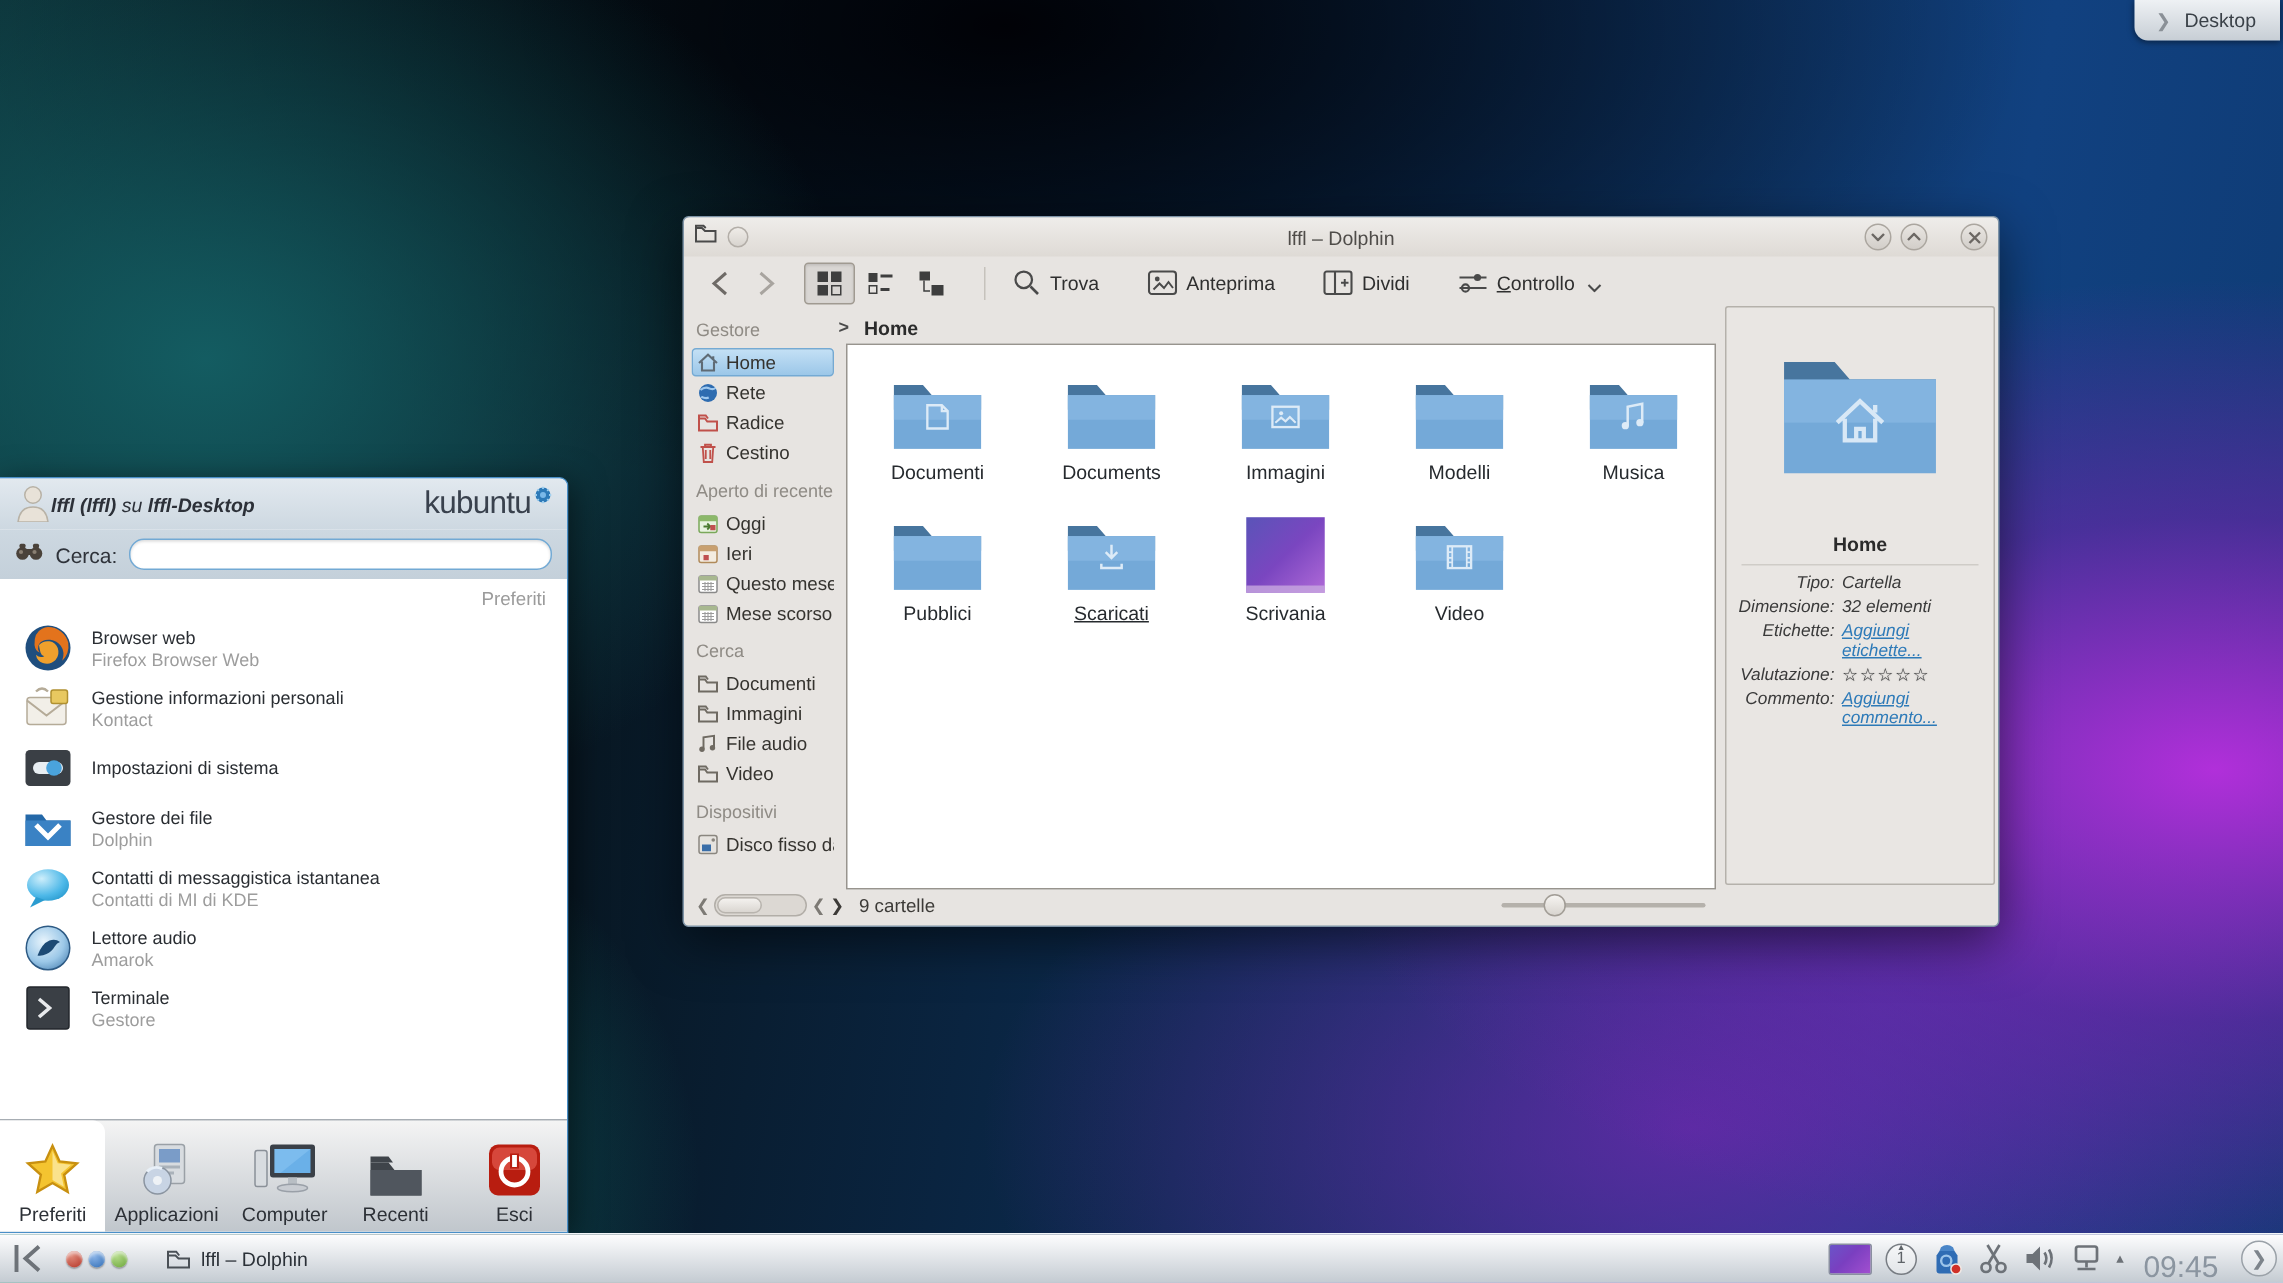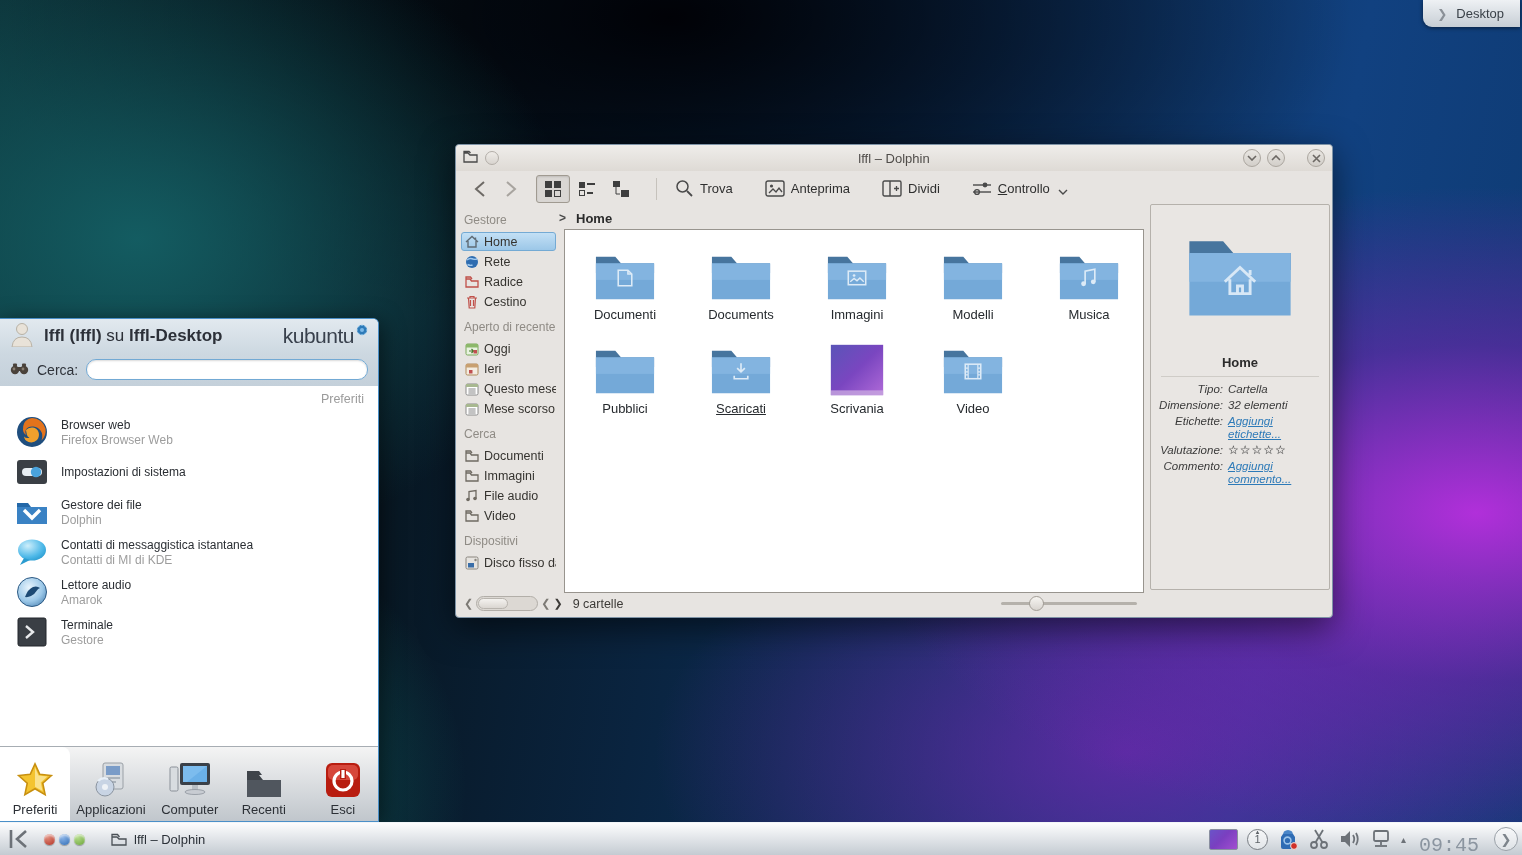--- a/index.html
+++ b/index.html
@@ -88,21 +88,21 @@
   .zoom-slider { position:absolute; right:195px; width:136px; height:20px; display:flex; align-items:center; }
   .z-track { width:100%; height:3px; background:#b5b1ab; border-radius:2px; }
   .z-handle { position:absolute; left:28px; width:15px; height:15px; border-radius:50%;
     background:linear-gradient(#f6f4f1,#d8d4cf); border:1px solid #a29d96; }
 
   
   .kickoff { position:absolute; left:0; top:318px; width:379px; height:504px;
     border:1px solid #4a8fc8; border-left:none; border-radius:0 6px 0 0; overflow:hidden;
     box-shadow:2px 4px 22px rgba(0,0,0,0.55); background:#fff; }
   .k-head { height:34px; background:linear-gradient(#e2e9ef,#cdd8e1); display:flex; align-items:center; padding:0 10px; }
-  .k-user { display:flex; align-items:center; gap:10px; font-size:17px; color:#2c3038; flex:1; }
+  .k-user { display:flex; align-items:center; font-size:13px; color:#2c3038; flex:1;font-style:italic; }
   .k-brand { display:flex; align-items:flex-start; gap:2px; font-size:21px; color:#39414d; letter-spacing:-0.5px; font-weight:500; }
   .k-search { height:33px; background:linear-gradient(#cdd8e1,#c4d0da); display:flex; align-items:center; padding:0 10px; gap:8px; }
   .k-search label { font-size:14px; color:#2f333a; }
   .k-input { flex:1; height:21px; border:1px solid #72a9d4; border-radius:10px; background:#fff;
     box-shadow:inset 0 1px 2px rgba(0,0,0,0.15); outline:none; padding:0 8px; font-size:12px; }
   .k-list { background:#fff; height:360px; padding-top:6px; }
   .k-cap { text-align:right; padding-right:14px; font-size:12.5px; color:#9b9b9b; margin-bottom:6px; }
   .k-item { display:flex; align-items:center; height:40px; padding-left:16px; gap:13px; }
   .k-icon { width:32px; height:32px; flex:0 0 32px; display:flex; align-items:center; justify-content:center; }
   .k-txt .t { font-size:12px; color:#2a2e33; line-height:16px; }
@@ -123,21 +123,21 @@
   .dot { width:11px; height:11px; border-radius:50%; box-shadow:inset 0 2px 2px rgba(255,255,255,0.6), 0 1px 1px rgba(0,0,0,0.3); }
   .task { display:flex; align-items:center; gap:7px; margin-left:16px; padding:3px 10px; font-size:13px; color:#2b3138; }
   .tray { display:flex; align-items:center; gap:9px; margin-left:auto; }
   .pager-thumb { width:29px; height:21px; border-radius:2px;
     background:linear-gradient(135deg,#6a54c8 0%,#7a3fc0 45%,#a24fd0 100%); border:1px solid #8a8fa0; }
   .notif { width:21px; height:21px; border-radius:50%; border:1.6px solid #787d83; color:#5e6368;
     display:flex; align-items:center; justify-content:center; font-size:11px; position:relative; background:rgba(255,255,255,0.4); }
   .notif .caret { position:absolute; top:-1px; font-size:7px; line-height:6px; color:#5e6368; }
   .tray-ic { width:22px; height:22px; display:flex; align-items:center; justify-content:center; }
   .expand-caret { color:#6d7278; font-size:10px; }
-  .clock { font-size:20px; color:#8b95a0; margin:12px 6px 0 4px;font-family:Liberation Mono, monospace; }
+  .clock { font-size:20px; color:#8b95a0; margin:12px 6px 0 4px; }
   .p-expander { width:24px; height:24px; border-radius:50%; border:1px solid #9aa1a8; color:#7d848b;
     display:flex; align-items:center; justify-content:center; font-size:13px; background:rgba(255,255,255,0.35); }
 </style>
 </head>
 <body>
 
 <div class="screen">
 
   <div class="toolbox">
     <span class="chev">❯</span>
@@ -589,20 +589,34 @@
               <path d="M16 2 a14 14 0 0 1 13.5 10.5 q1 7 -4 12 q2 -6 -1 -10 q-2.5 -3.5 -7 -4 q-5.5 -0.5 -7.5 3 q-1.5 3 0.5 5.5 q-3 -1 -3.5 -5 Q6.5 6 12 3.2 q2 -1 4 -1.2 Z" fill="#e3731c"></path>
               <path d="M10 14 q2.5 -3 7 -2.5 q4 0.8 5.5 4.5 q1.5 4.5 -1.5 8 q-3.5 3.5 -8.5 2 q-4 -1.5 -4.5 -5.5 q2.5 2.5 5.5 1 q-2 -0.5 -2.5 -2.5 q-0.8 -3 -1 -5 Z" fill="#f0a02c"></path>
             </svg>
         </span>
         <span class="k-txt">
             <div class="t">Browser web</div>
             <div class="s">Firefox Browser Web</div>
           </span>
       </div>
 
+      <div class="k-item">
+        <span class="k-icon">
+          <svg width="32" height="30" viewBox="0 0 32 30">
+              <rect x="2" y="8" width="26" height="18" rx="2" fill="#f2efe8" stroke="#b5ab98"></rect>
+              <path d="M2 10 L15 20 L28 10" fill="none" stroke="#b5ab98" stroke-width="1.4"></path>
+              <rect x="18" y="3" width="11" height="9" rx="1.5" fill="#e8c860" stroke="#b09030"></rect>
+              <path d="M8 4 q4 -4 8 0" fill="none" stroke="#b5ab98" stroke-width="1.6"></path>
+            </svg>
+        </span>
+        <span class="k-txt">
+            <div class="t">Gestione informazioni personali</div>
+            <div class="s">Kontact</div>
+          </span>
+      </div>
 
       <div class="k-item">
         <span class="k-icon">
           <svg width="32" height="26" viewBox="0 0 32 26">
               <rect x="1" y="1" width="30" height="24" rx="3" fill="#3a3f45"></rect>
               <rect x="6" y="9" width="20" height="8" rx="4" fill="#e8eef2"></rect>
               <circle cx="20" cy="13" r="5.2" fill="#4aa3dc"></circle>
             </svg>
         </span>
         <span class="k-txt">

